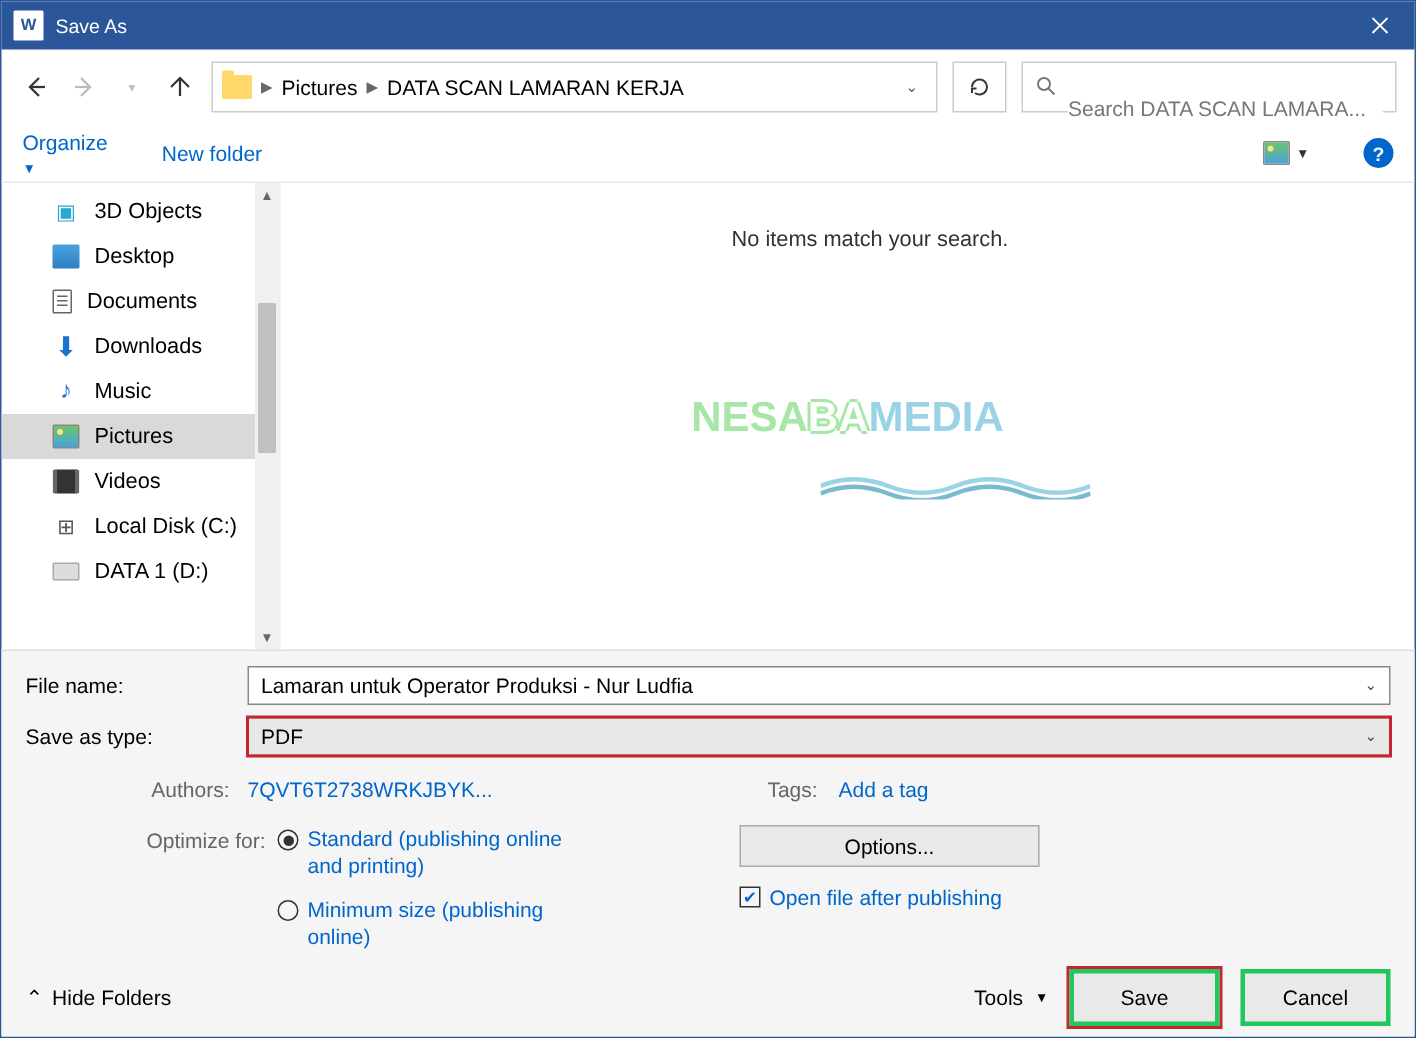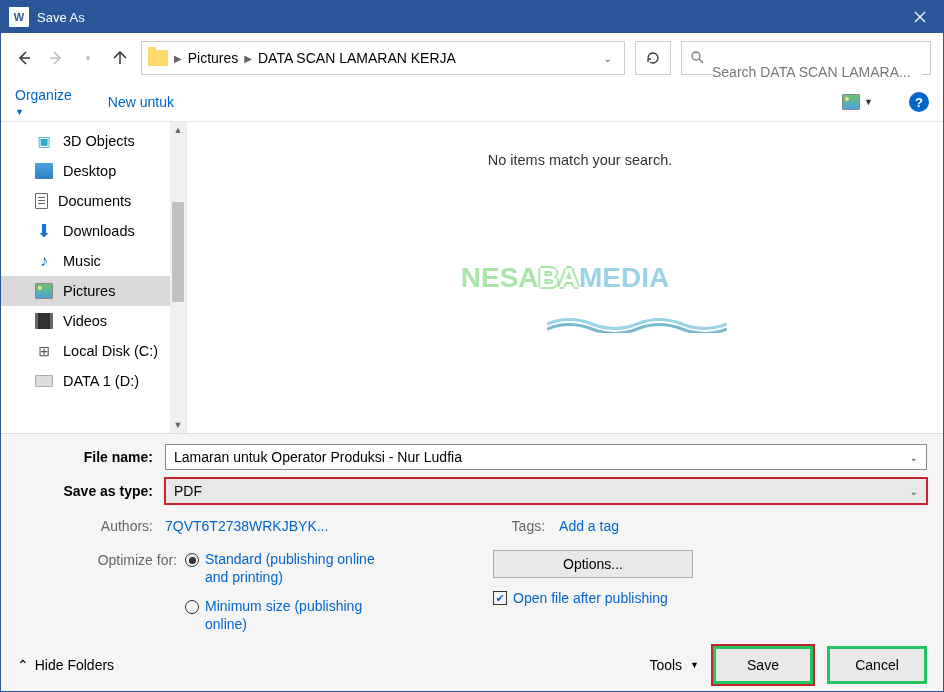--- a/index.html
+++ b/index.html
@@ -106,21 +106,21 @@
   .watermark .nesa { color: #a8e6a8; }
   .watermark .ba { color: #fff; text-shadow: 2px 0 #a8e6a8, -2px 0 #a8e6a8, 0 2px #a8e6a8, 0 -2px #a8e6a8; }
   .watermark .media { color: #9bd3e6; }
   .wave { position:absolute; top:62%; left:50%; transform:translateX(-10%); width:180px; height:18px; }
 
   .bottom {
     background: #f5f5f5; border-top: 1px solid #ddd; padding: 10px 16px 0 16px;
     font-size: 14px; display: flex; flex-direction: column; gap: 8px;
   }
   .formrow { display: flex; align-items: center; gap: 8px; }
-  .formrow label { width: 140px; text-align: right; padding-right: 4px; font-weight: bold; }
+  .formrow label { width: 140px; padding-right: 4px; }
   .formrow .field {
     flex: 1; height: 26px; border: 1px solid #888; background: #fff; display: flex; align-items: center;
     padding: 0 8px; font-size: 14px; position: relative;
   }
   .formrow .field.dropdown { background: #e8e8e8; }
   .field .combodrop { margin-left: auto; font-size: 10px; color: #444; }
   .hl-red { outline: 2px solid #c1272d; outline-offset: -1px; }
 
   .metarow { display: flex; align-items: flex-start; gap: 8px; padding: 6px 0 8px 0; color:#666; }
   .metarow label { width: 140px; text-align: right; padding-right: 4px; }
@@ -222,21 +222,21 @@
       </span>
       <input placeholder="Search DATA SCAN LAMARA..." style="">
     </div>
   </div>
 
   <div class="toolbar">
     <div class="organize">
       <span>Organize</span>
       <span class="dropdown-tri">▼</span>
     </div>
-    <div>New untuk</div>
+    <div>New folder</div>
     <div class="spacer"></div>
     <div class="viewbtn">
       <span class="side-ico ico-pic"></span>
       <span class="dropdown-tri">▼</span>
     </div>
     <div class="help">?</div>
   </div>
 
   <div class="midpane">
     <div class="sidebar">

